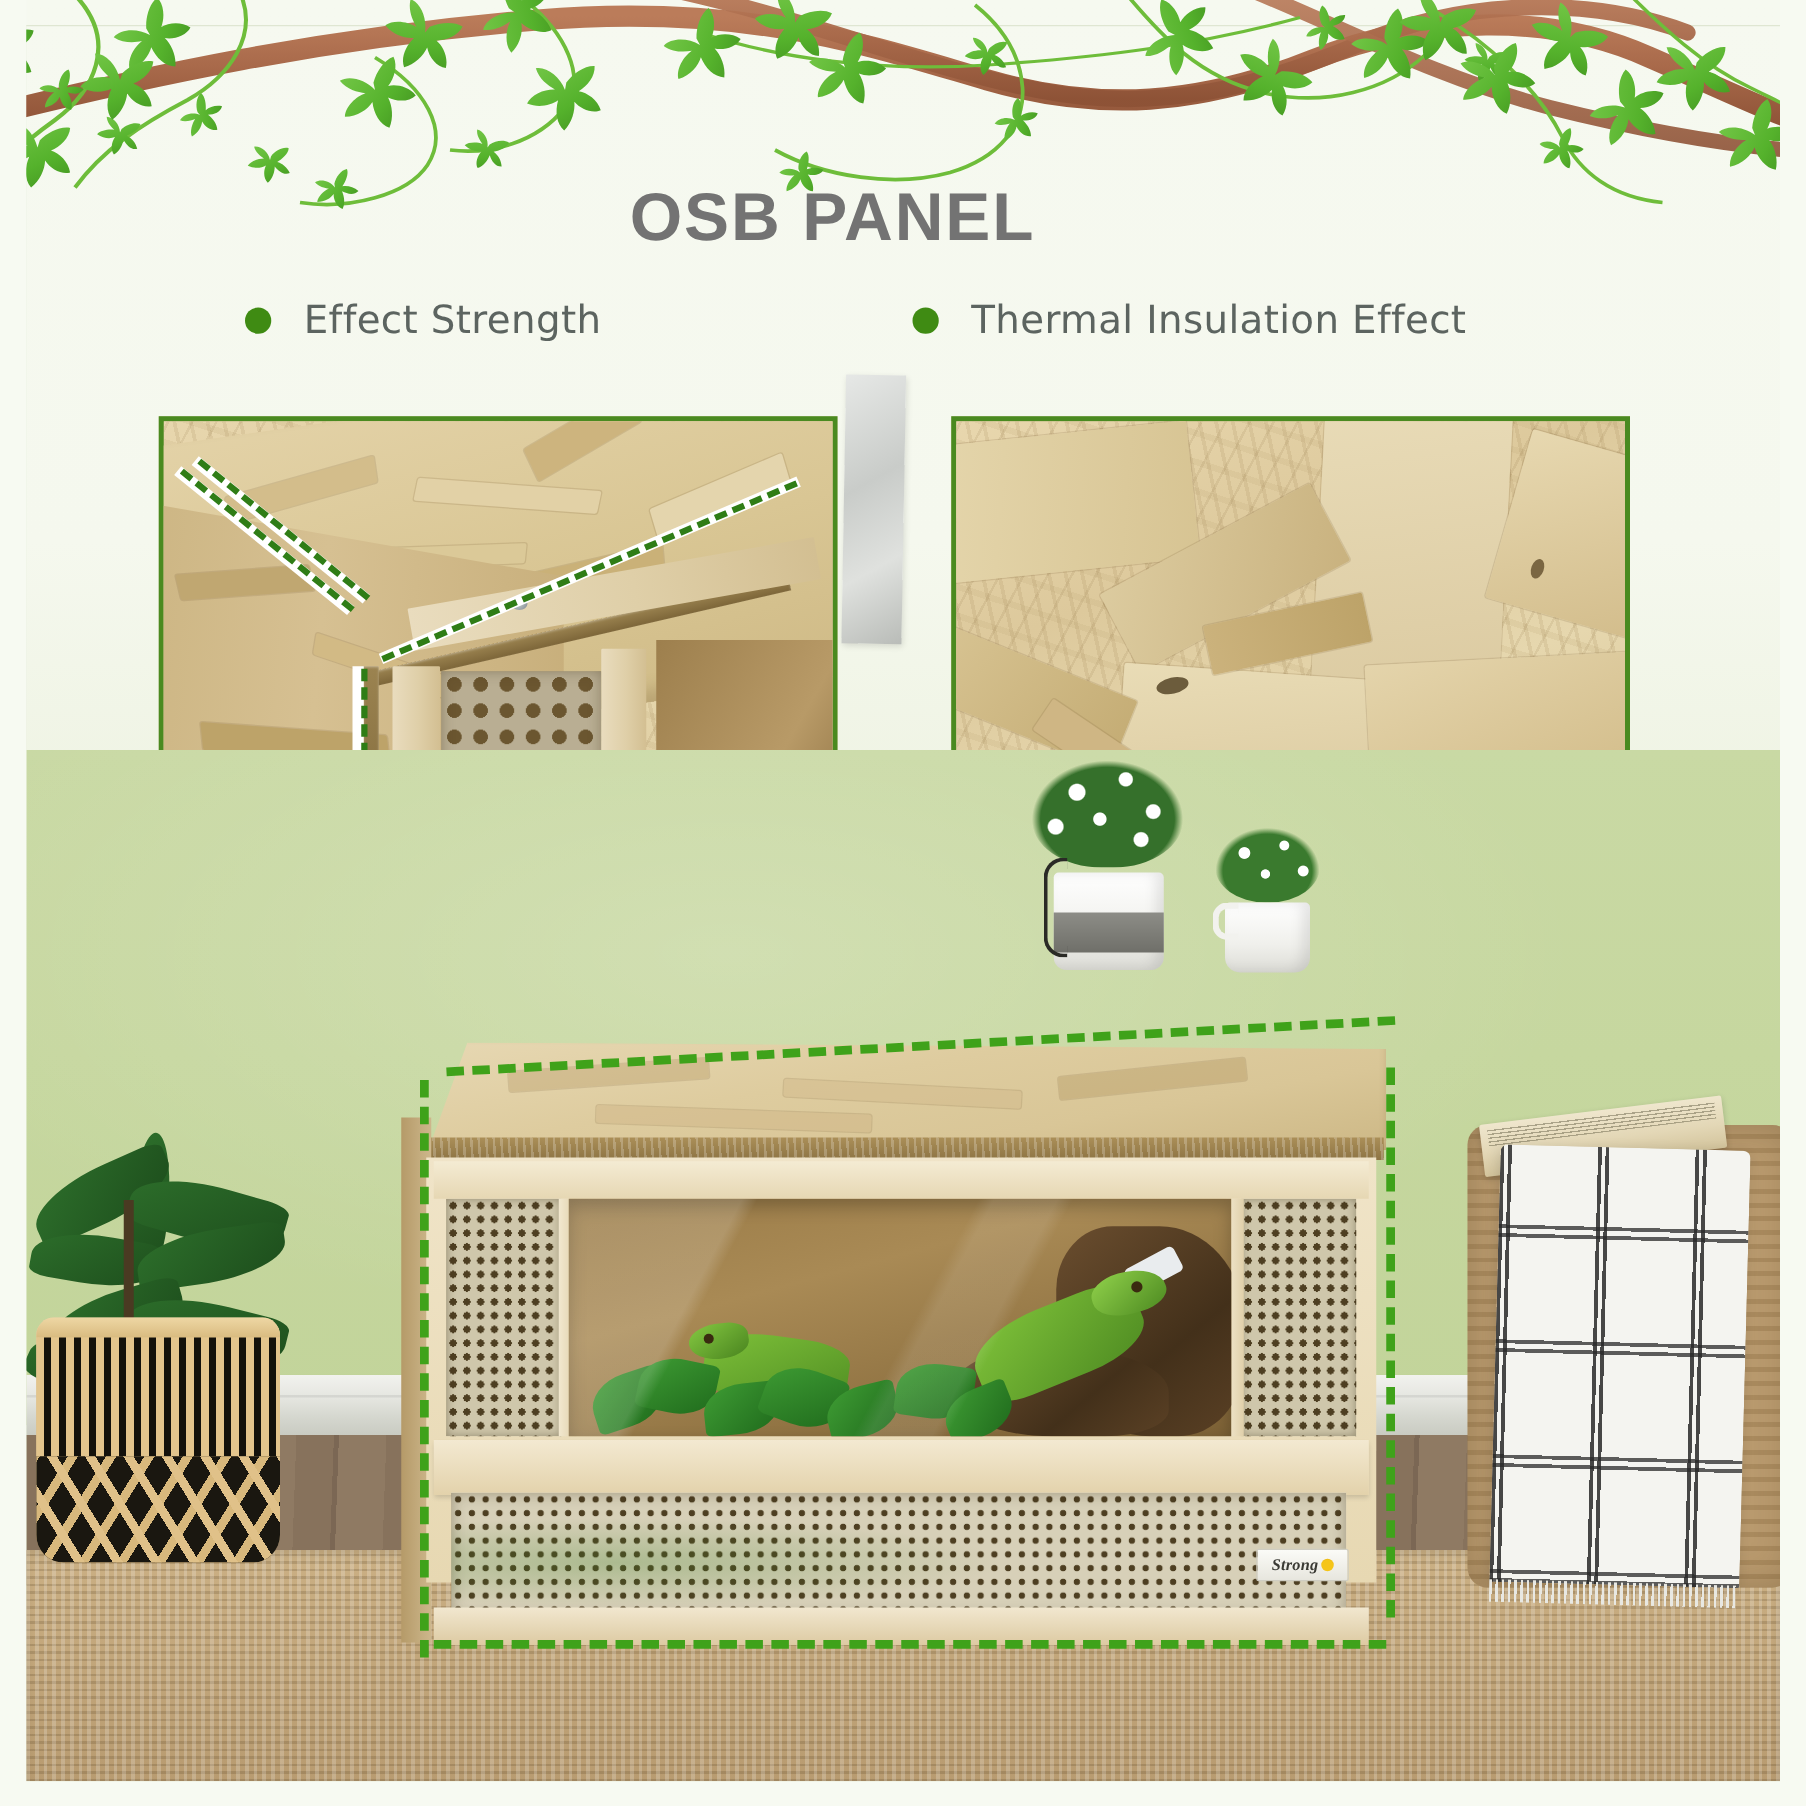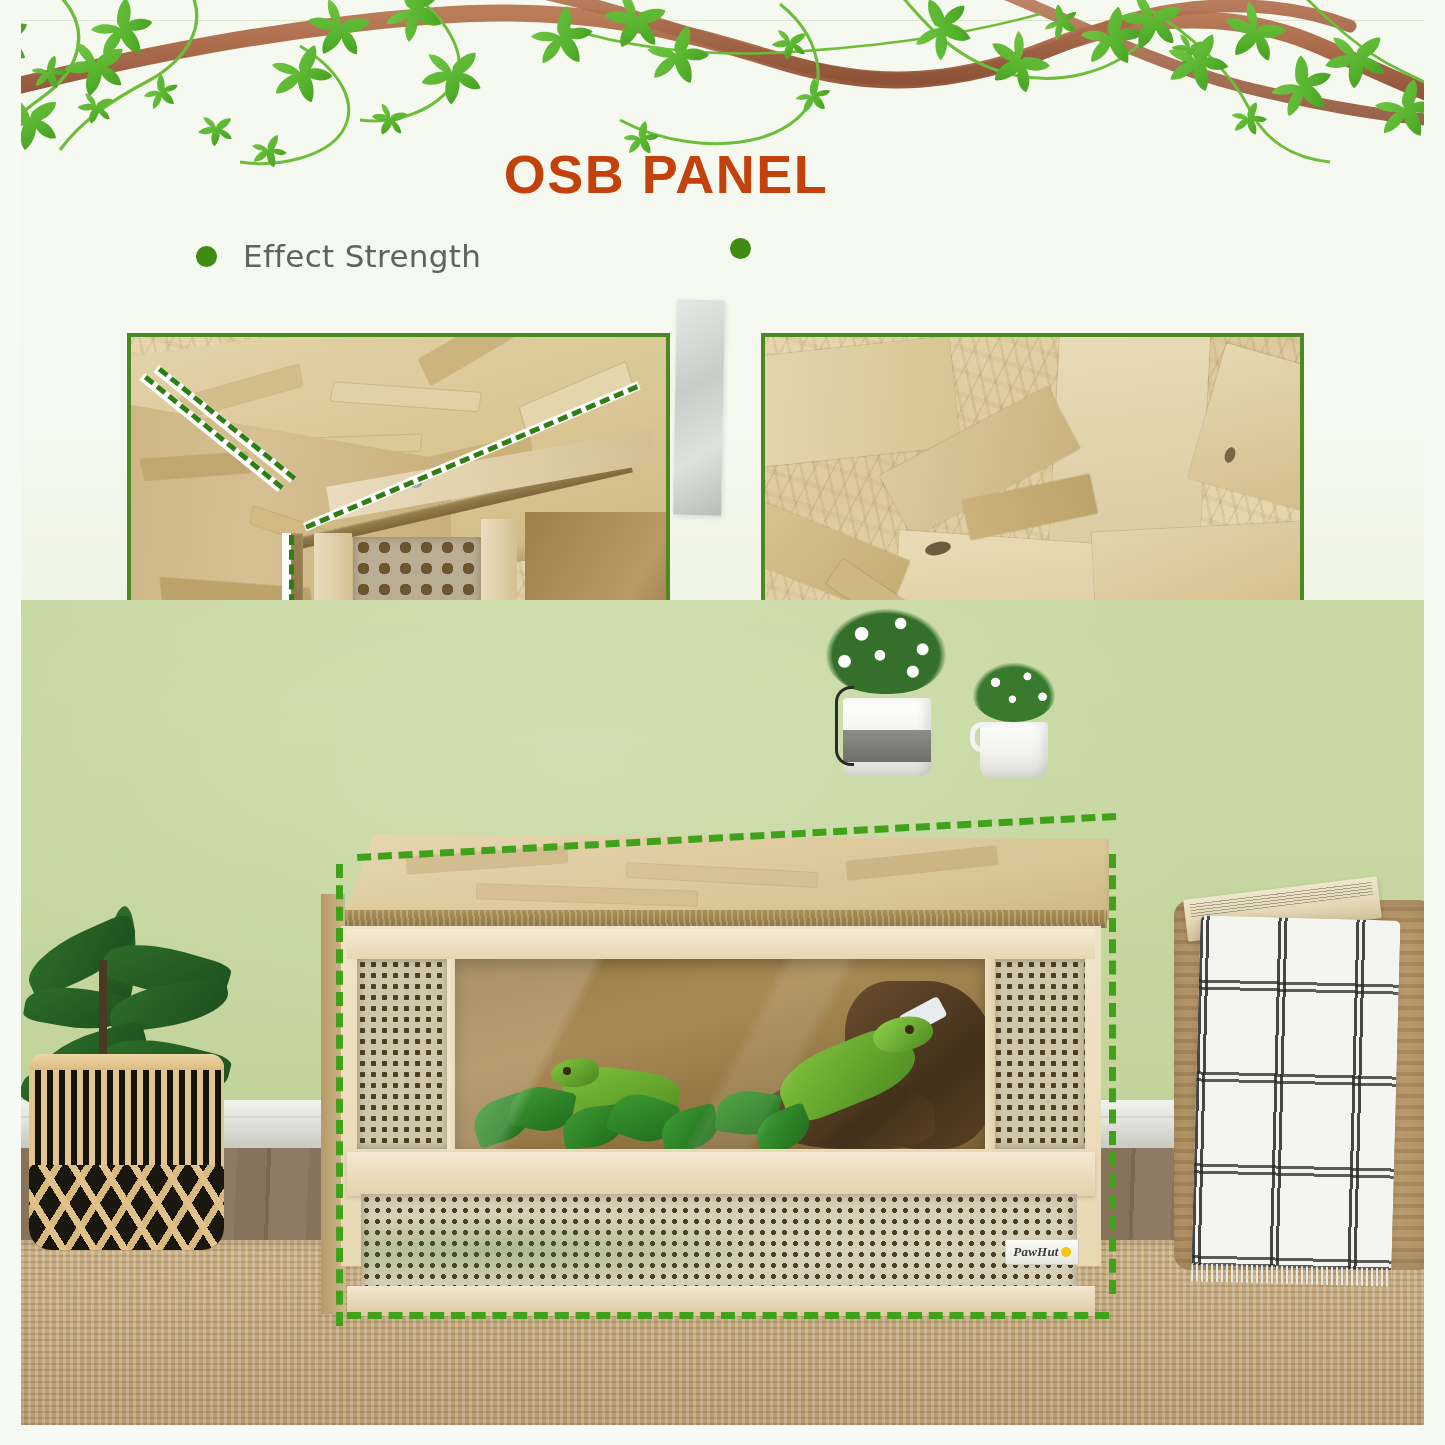--- a/index.html
+++ b/index.html
@@ -21,21 +21,21 @@
     position:absolute;left:20px;top:20px;width:1405px;height:1405px;
     border:1px solid #dfe6d2;box-sizing:border-box;pointer-events:none;
   }
 
   
   .vine-wrap{position:absolute;left:0;top:0;width:1445px;height:175px;overflow:hidden;}
 
   
   .title{
     position:absolute;left:0;top:143px;width:1332px;text-align:center;
-    font-size:54px;font-weight:bold;letter-spacing:1.5px;color:#c2410c;
+    font-size:54px;font-weight:bold;letter-spacing:1.5px;color:#737373;
     font-family:"Liberation Sans", sans-serif;
   }
   .bullets{
     position:absolute;left:0;top:238px;width:1445px;height:48px;
   }
   .bullet{
     position:absolute;display:flex;align-items:center;gap:26px;
     font-size:31px;color:#5c6460;font-family:"DejaVu Sans", sans-serif;font-weight:400;
     letter-spacing:0.3px;white-space:nowrap;
   }
@@ -313,20 +313,21 @@
 
   <div class="title">OSB PANEL</div>
 
   <div class="bullets">
     <div class="bullet b1">
       <span class="dot"></span>
       <span>Effect Strength</span>
     </div>
     <div class="bullet b2">
       <span class="dot"></span>
+      <span>Thermal Insulation Effect</span>
     </div>
   </div>
 
   <div class="bagprop"></div>
 
   <div class="inset left">
     <div class="osb"></div>
 
     <div class="corner-top">
       <div class="chip" style="left:80px;top:40px;width:120px;height:22px;background:#d3bd8b;transform:rotate(-8deg);"></div>
@@ -470,21 +471,21 @@
       <div class="ter-midrail"></div>
       <div class="ter-mesh-bottom"></div>
       <div class="ter-botrail"></div>
 
       <div class="dash-diag" style="left:36px;top:20px;width:760px;transform:rotate(-3.1deg);"></div>
       <div class="dash-v" style="left:15px;top:30px;height:462px;"></div>
       <div class="dash-v" style="left:788px;top:20px;height:440px;"></div>
       <div class="dash-h" style="left:26px;top:478px;width:762px;"></div>
 
       <div class="pawhut">
-        <span>PawHut</span>
+        <span>Strong</span>
           <span class="sun"></span>
       </div>
     </div>
   </div>
 
   <div class="left-strip"></div>
   <div class="right-strip"></div>
   <div class="bottom-strip"></div>
 
 </div>

